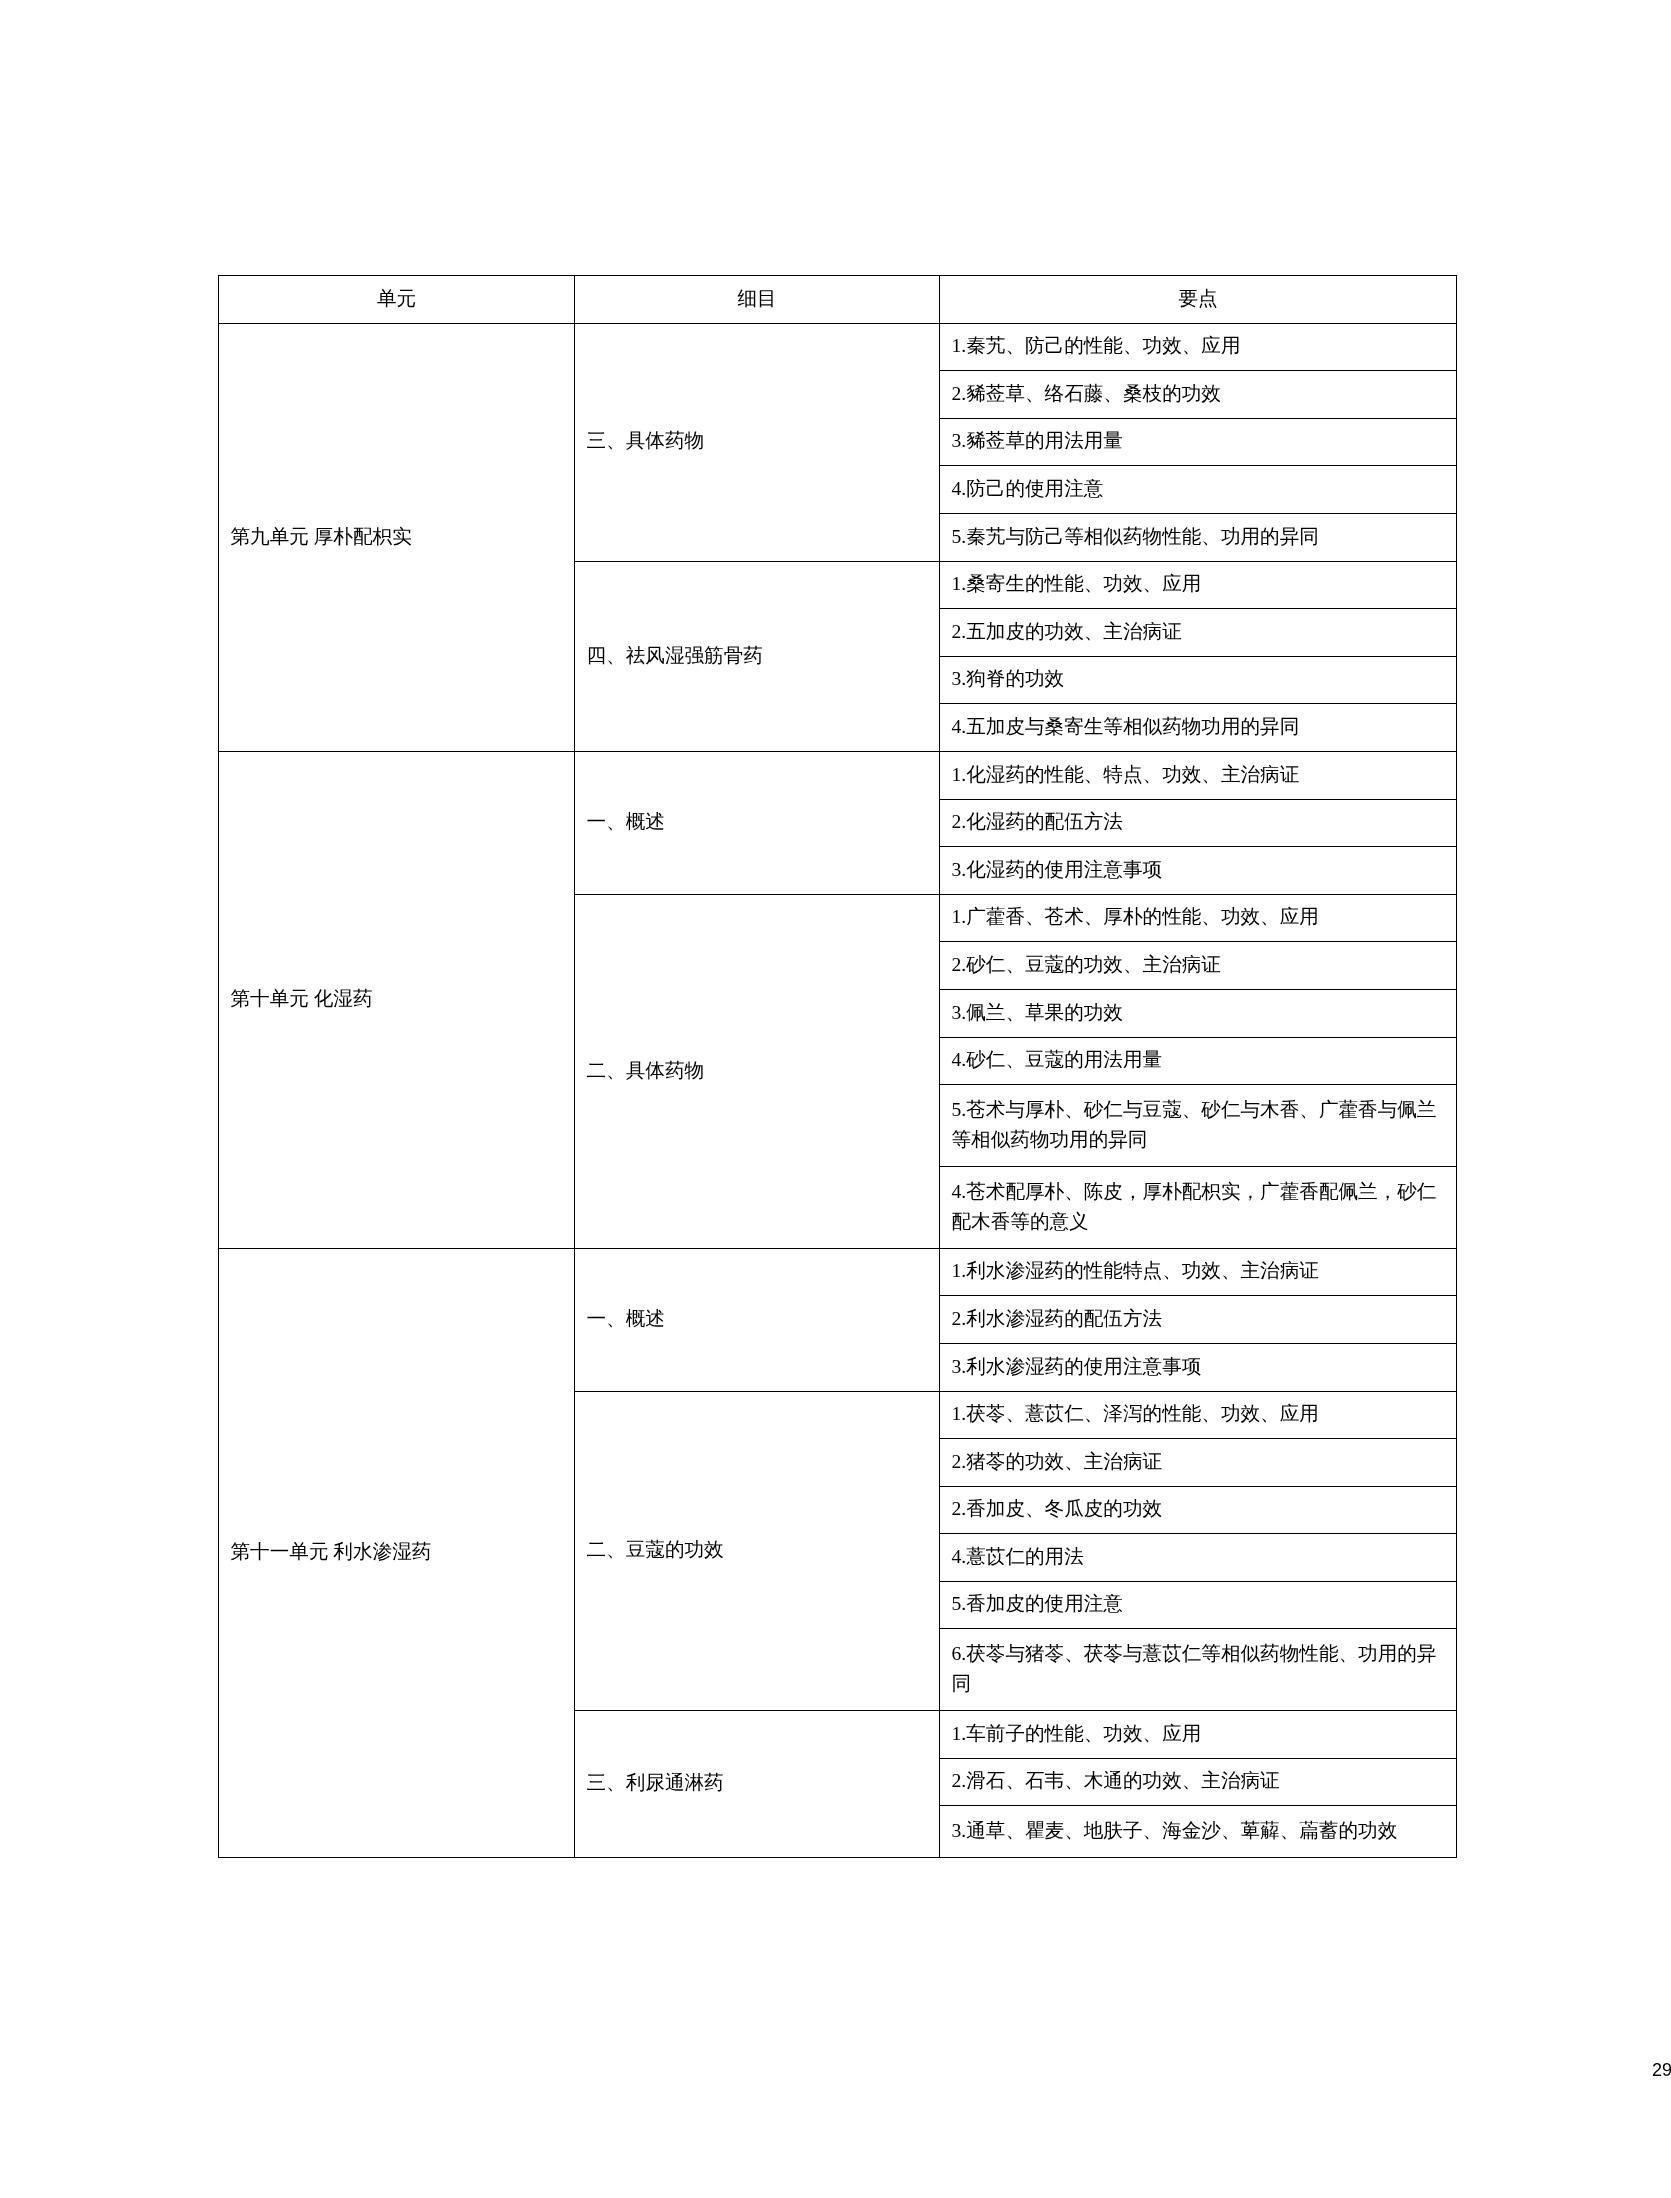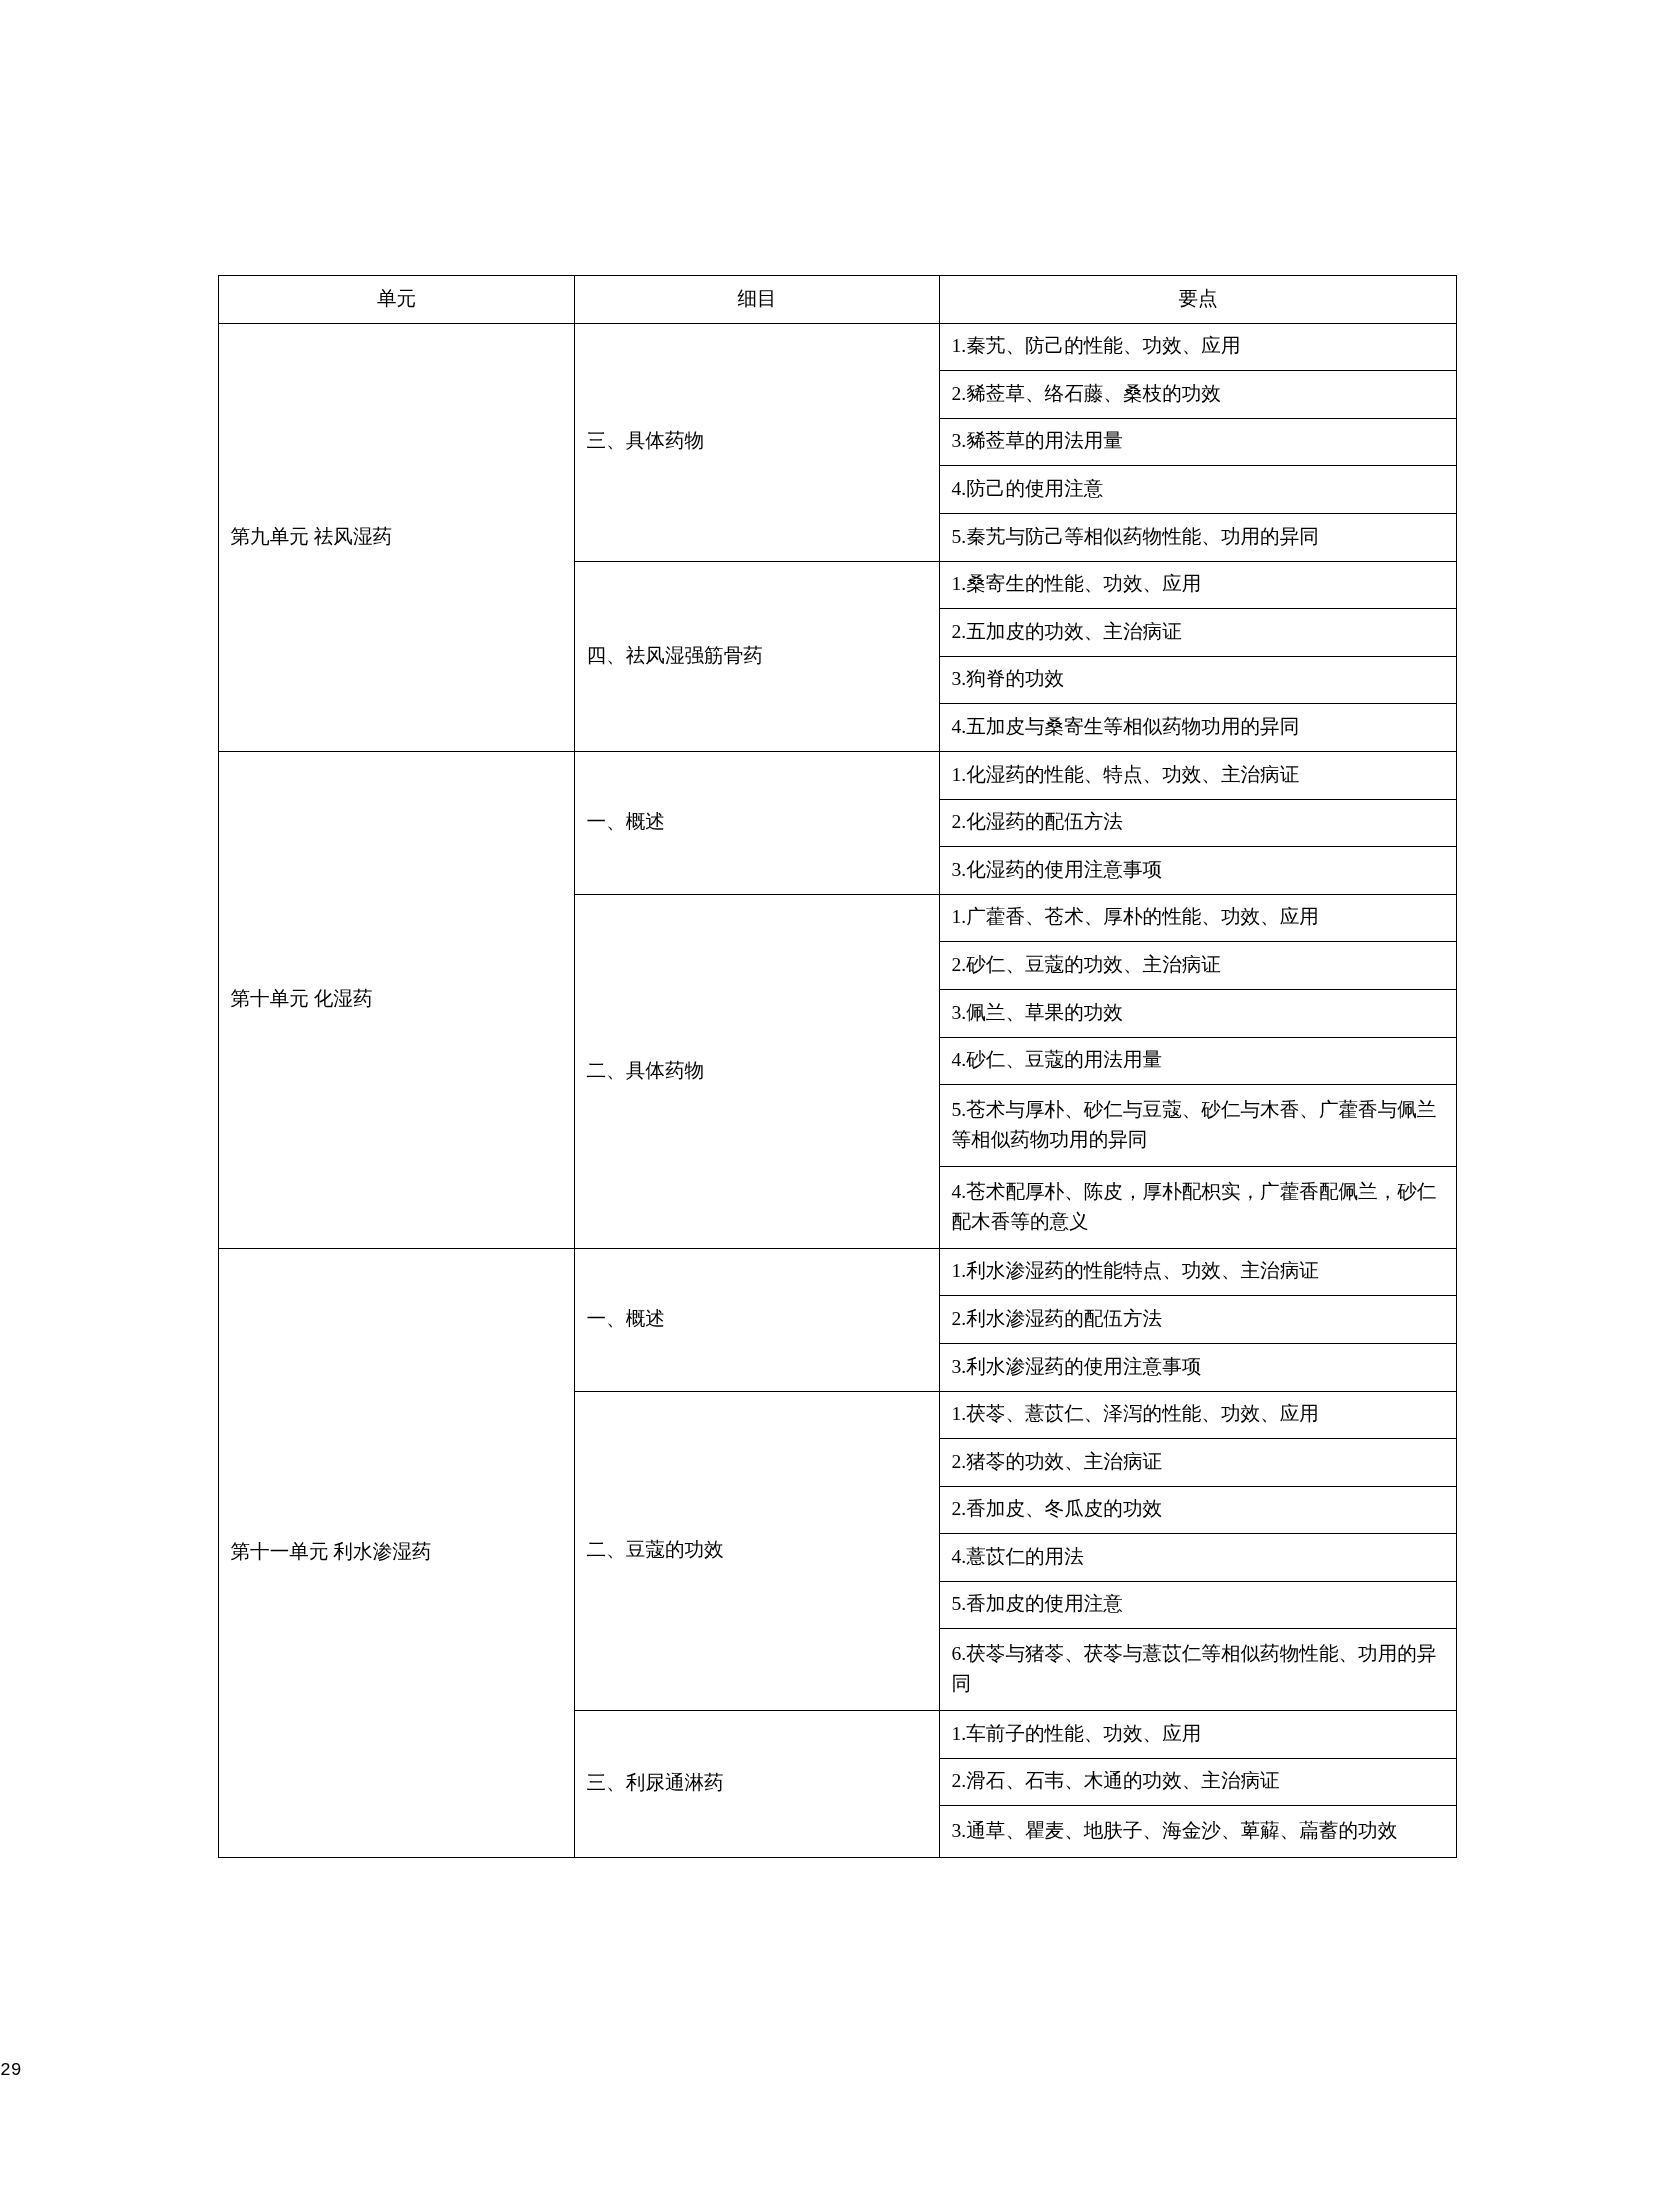--- a/index.html
+++ b/index.html
@@ -69,23 +69,23 @@
   td.point-cell.two-line {
     line-height: 1.55;
     padding-top: 9.6px;
     padding-bottom: 10.5px;
   }
   .page-number {
     position: absolute;
     top: 2060px;
     left: 0;
     width: 1672px;
-    text-align: left;
+    text-align: right;
     font-size: 18px;
-    font-family: Liberation Mono, monospace;
+    font-family: Liberation Sans, sans-serif;
   }
 </style>
 </head>
 <body>
 
 <div class="page">
 
   <div class="table-wrap">
     <table class="syllabus">
       <colgroup>
@@ -96,21 +96,21 @@
       <thead>
         <tr>
           <th class="head">单元</th>
           <th class="head">细目</th>
           <th class="head">要点</th>
         </tr>
       </thead>
       <tbody>
 
         <tr>
-          <td class="unit-cell" rowspan="9">第九单元  祛风湿药</td>
+          <td class="unit-cell" rowspan="9">第九单元  厚朴配枳实</td>
           <td class="sub-cell" rowspan="5">三、具体药物</td>
           <td class="point-cell">1.秦艽、防己的性能、功效、应用</td>
         </tr>
         <tr>
           <td class="point-cell">2.豨莶草、络石藤、桑枝的功效</td>
         </tr>
         <tr>
           <td class="point-cell">3.豨莶草的用法用量</td>
         </tr>
         <tr>

